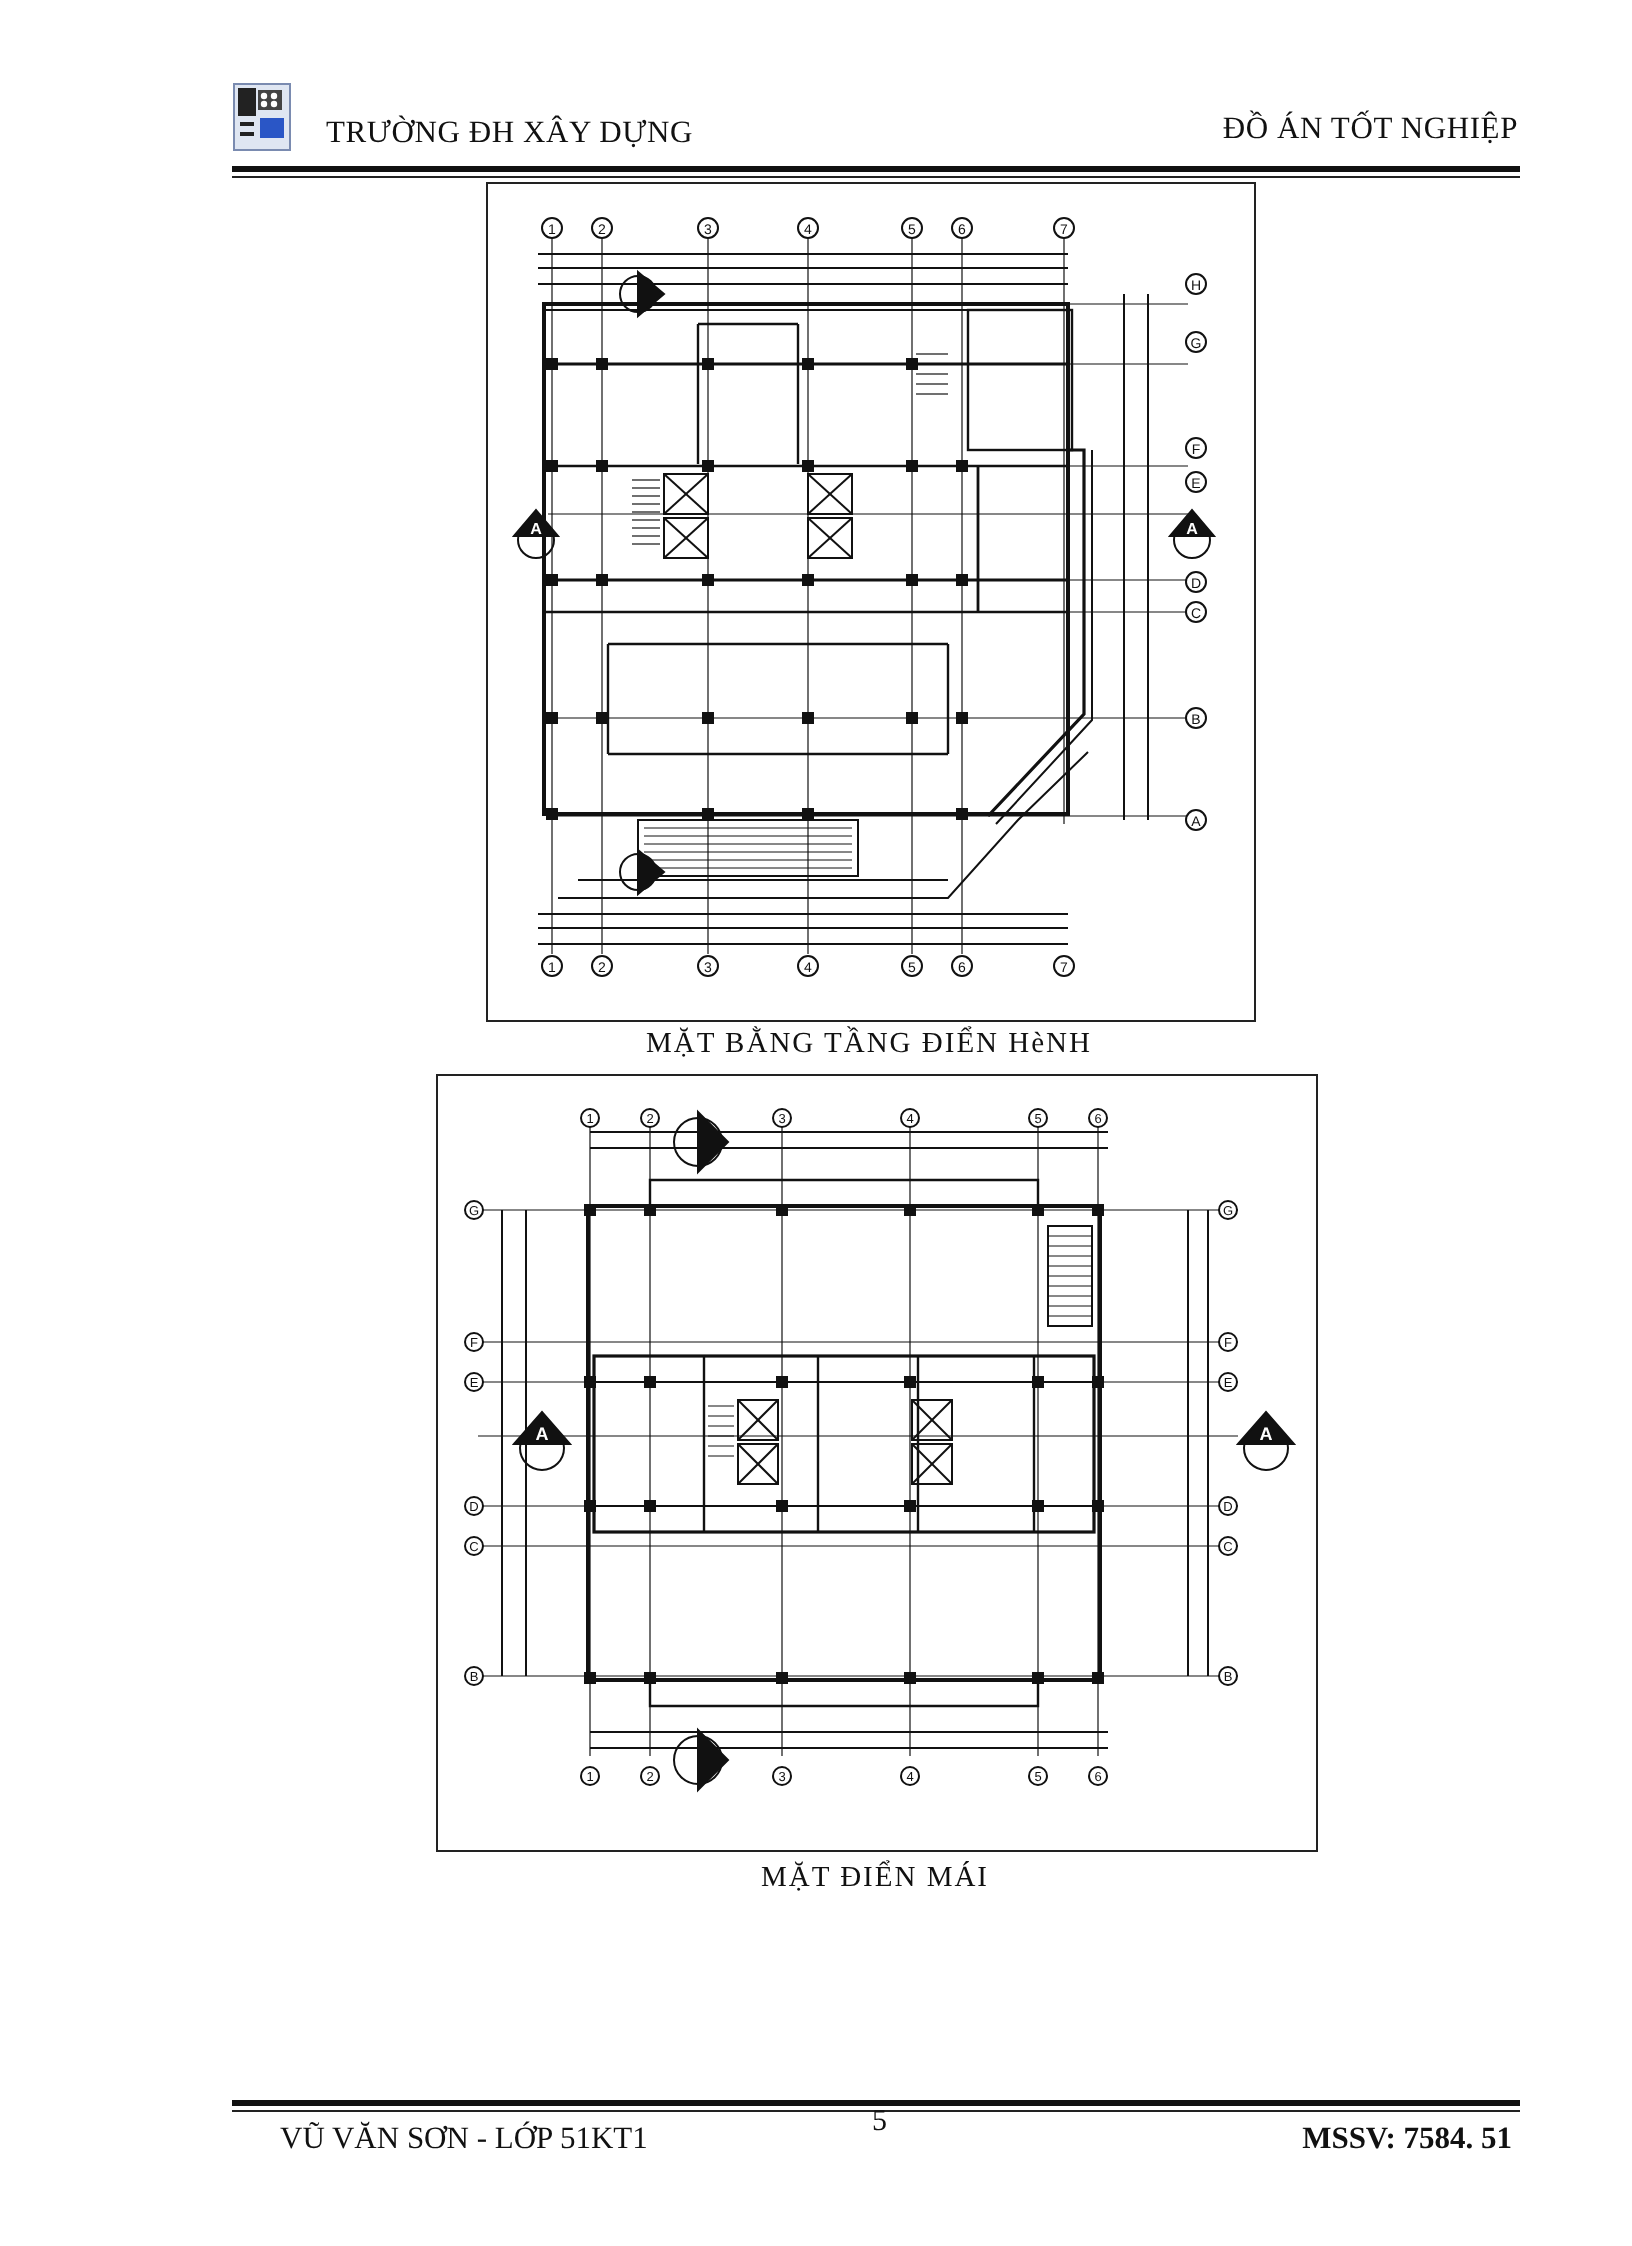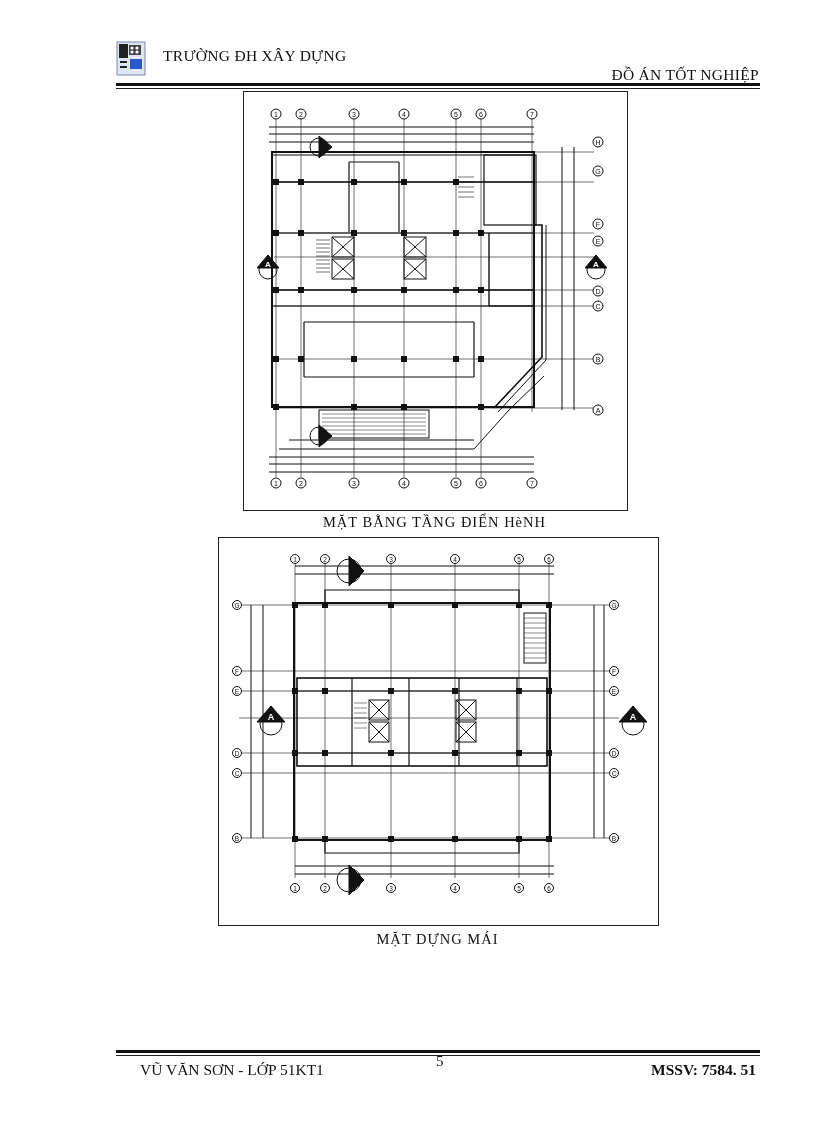--- a/index.html
+++ b/index.html
@@ -1,21 +1,21 @@
 <!DOCTYPE html>
 <html><head>
 <meta charset="utf-8">
 <style>
   html,body{margin:0;padding:0;background:#fff;}
   body{width:816px;height:1123px;position:relative;overflow:hidden;font-family:"Liberation Serif","DejaVu Serif",serif;color:#111;}
   .abs{position:absolute;}
   
   .logo{left:116px;top:41px;width:32px;height:36px;}
-  .hdr-left{left:163px;top:47px;font-size:15.5px;letter-spacing:0.3px;}
-  .hdr-right{right:57px;top:66px;font-size:15.5px;letter-spacing:0.3px;}
+  .hdr-left{left:163px;top:58px;font-size:15.5px;letter-spacing:0.3px;}
+  .hdr-right{right:57px;top:56px;font-size:15.5px;letter-spacing:0.3px;}
   .rule-thick{left:116px;width:644px;height:3px;background:#111;}
   .rule-thin{left:116px;width:644px;height:1px;background:#222;}
   
   .frame{border:1px solid #222;background:#fff;}
   .caption{font-size:14.5px;letter-spacing:1px;text-align:center;}
   
   .ftr-left{left:116px;top:1061px;font-size:15.5px;margin-left:24px;}
   .ftr-center{left:436px;top:1053px;font-size:15px;}
   .ftr-right{right:60px;top:1061px;font-size:15.5px;font-weight:bold;}
   svg text{font-family:"Liberation Sans","DejaVu Sans",sans-serif;}
@@ -398,19 +398,19 @@
         <polygon points="130,18 145,33 130,48" fill="#111"></polygon>
       <circle cx="130" cy="342" r="12" fill="none"></circle>
         <polygon points="130,327 145,342 130,357" fill="#111"></polygon>
     </g>
     <g font-size="9" font-weight="bold" text-anchor="middle" fill="#fff">
       <text x="52" y="182">A</text>
       <text x="414" y="182">A</text>
     </g>
   </svg>
 </div>
-<div class="abs caption" style="left:218px;top:931px;width:439px;">MẶT DỰNG MÁI</div>
+<div class="abs caption" style="left:218px;top:931px;width:439px;">MẶT ĐIỂN MÁI</div>
 
 <div class="abs rule-thick" style="top:1050px"></div>
 <div class="abs rule-thin" style="top:1055px"></div>
 <div class="abs ftr-left">VŨ VĂN SƠN - LỚP 51KT1</div>
 <div class="abs ftr-center">5</div>
 <div class="abs ftr-right">MSSV:  7584. 51</div>
 
 </body></html>

